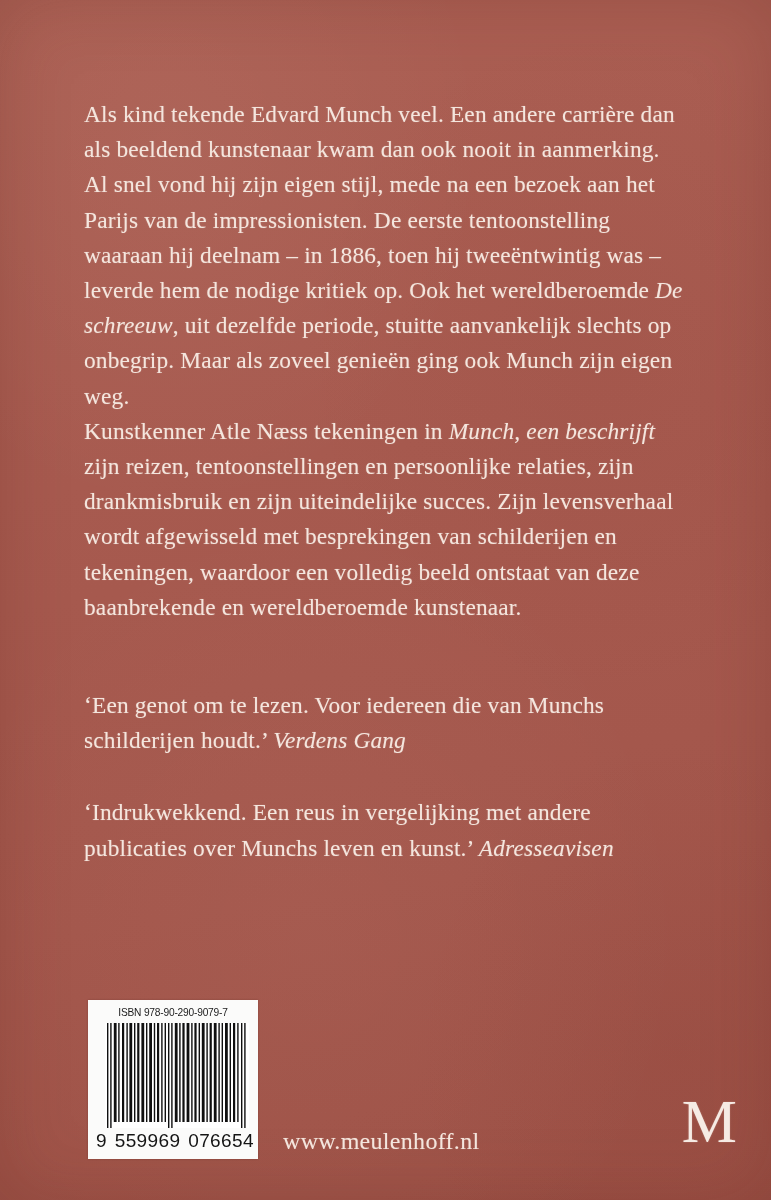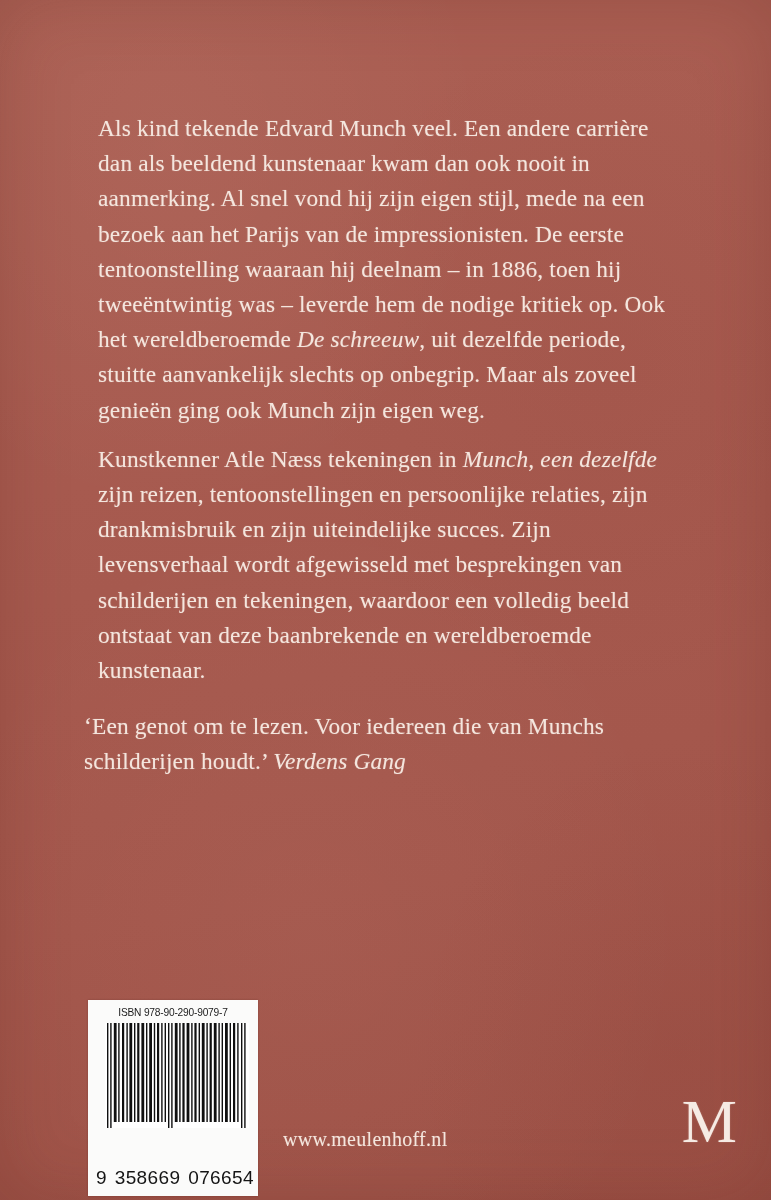--- a/index.html
+++ b/index.html
@@ -48,46 +48,45 @@
   .blurb {
     position: absolute;
     left: 84px;
     top: 97px;
     width: 600px;
     font-size: 23.4px;
     line-height: 35.2px;
     letter-spacing: 0.15px;
     text-shadow: 0 0 1.4px rgba(255,240,232,0.30);
   }
-  .blurb p { margin: 14px; }
+  .blurb p { margin: 0; }
   .blurb em { font-style: italic; }
 
   
   .quotes {
     position: absolute;
     left: 84px;
     top: 688px;
     width: 606px;
     font-size: 23.4px;
     line-height: 35.2px;
     letter-spacing: 0.15px;
     text-shadow: 0 0 1.4px rgba(255,240,232,0.30);
-    margin-top: 21px;
   }
   .quote { margin: 0 0 37px 0; }
   .quote:last-child { margin-bottom: 0; }
   .quote .src { font-style: italic; }
 
   
   .barcode-box {
     position: absolute;
     left: 88px;
     top: 1000px;
     width: 170px;
-    height: 196px;
+    height: 159px;
     background: #fbfbfa;
     box-shadow: 0 0 2px rgba(60,20,15,0.28);
   }
   .barcode-isbn {
     position: absolute;
     top: 7px;
     left: 0;
     width: 100%;
     text-align: center;
     font-family: "Liberation Sans", "DejaVu Sans", sans-serif;
@@ -116,21 +115,21 @@
     font-weight: 400;
     color: #151515;
     letter-spacing: 0.4px;
   }
 
   
   .website {
     position: absolute;
     left: 283px;
     top: 1128px;
-    font-size: 20px;
+    font-size: 24px;
     letter-spacing: 0.3px;
     text-shadow: 0 0 1.2px rgba(255,240,232,0.28);
   }
   .logo-m {
     position: absolute;
     right: 34px;
     top: 1090px;
     font-size: 62px;
     line-height: 62px;
     font-weight: 400;
@@ -140,25 +139,26 @@
   }
 </style>
 </head>
 <body>
 
 <div class="cover">
   <div class="content">
 
     <div class="blurb">
       <p><span>Als kind tekende Edvard Munch veel. Een andere carrière dan als beeldend kunstenaar kwam dan ook nooit in aanmerking. Al snel vond hij zijn eigen stijl, mede na een bezoek aan het Parijs van de impressionisten. De eerste tentoonstelling waaraan hij deelnam – in 1886, toen hij tweeëntwintig was – leverde hem de nodige kritiek op. Ook het wereldberoemde </span><em>De schreeuw</em><span>, uit dezelfde periode, stuitte aanvankelijk slechts op onbegrip. Maar als zoveel genieën ging ook Munch zijn eigen weg.</span></p>
-      <p><span>Kunstkenner Atle Næss tekeningen in </span><em>Munch, een dezelfde</em><span> zijn reizen, tentoonstellingen en persoonlijke relaties, zijn drankmisbruik en zijn uiteindelijke succes. Zijn levensverhaal wordt afgewisseld met besprekingen van schilderijen en tekeningen, waardoor een volledig beeld ontstaat van deze baanbrekende en wereldberoemde kunstenaar.</span></p>
+      <p><span>Kunstkenner Atle Næss tekeningen in </span><em>Munch, een beschrijft</em><span> zijn reizen, tentoonstellingen en persoonlijke relaties, zijn drankmisbruik en zijn uiteindelijke succes. Zijn levensverhaal wordt afgewisseld met besprekingen van schilderijen en tekeningen, waardoor een volledig beeld ontstaat van deze baanbrekende en wereldberoemde kunstenaar.</span></p>
     </div>
 
     <div class="quotes">
       <p class="quote"><span>‘Een genot om te lezen. Voor iedereen die van Munchs schilderijen houdt.’ </span><span class="src">Verdens Gang</span></p>
+      <p class="quote"><span>‘Indrukwekkend. Een reus in vergelijking met andere publicaties over Munchs leven en kunst.’ </span><span class="src">Adresseavisen</span></p>
     </div>
 
     <div class="barcode-box">
       <div class="barcode-isbn">ISBN 978-90-290-9079-7</div>
       <div class="barcode-bars">
         <svg viewBox="0 0 144 105" preserveAspectRatio="none" aria-hidden="true">
           <rect x="0" y="0" width="144" height="105" fill="#ffffff"></rect>
           <g fill="#101010">
             <rect x="2.0" y="0" width="1.4" height="105"></rect>
             <rect x="5.2" y="0" width="1.4" height="105"></rect>
@@ -195,21 +195,21 @@
             <rect x="124.6" y="0" width="1.4" height="99"></rect>
             <rect x="128.0" y="0" width="2.2" height="99"></rect>
             <rect x="132.2" y="0" width="1.4" height="99"></rect>
             <rect x="136.0" y="0" width="1.4" height="105"></rect>
             <rect x="139.2" y="0" width="1.4" height="105"></rect>
           </g>
         </svg>
       </div>
       <div class="barcode-digits">
         <span>9</span>
-        <span>358669</span>
+        <span>559969</span>
         <span>076654</span>
       </div>
     </div>
 
     <div class="website">www.meulenhoff.nl</div>
     <div class="logo-m">M</div>
 
   </div>
 </div>
 

